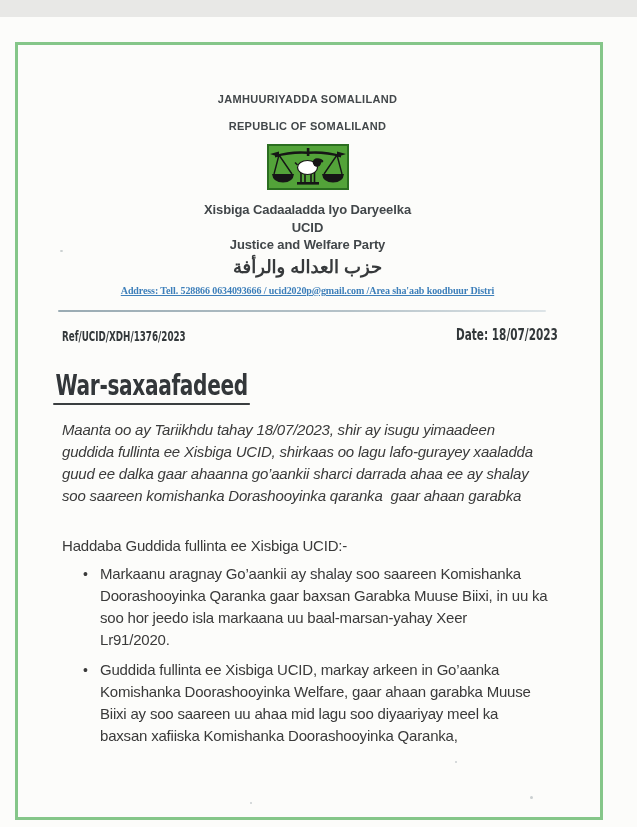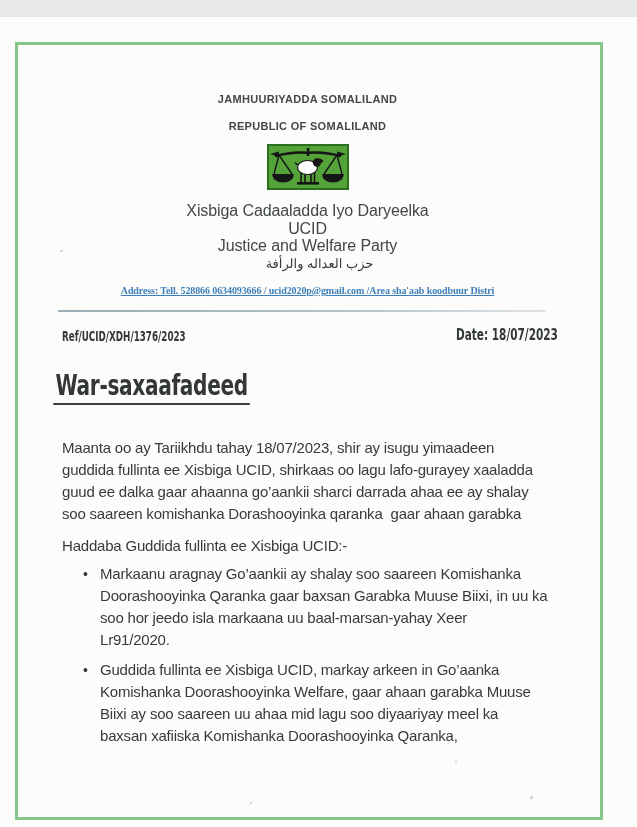--- a/index.html
+++ b/index.html
@@ -11,22 +11,22 @@
     overflow:hidden;
     font-family:"Liberation Sans",sans-serif;
     color:#3c3c3c;
   }
   .frame{
     position:absolute;left:15px;top:25px;width:582px;height:772px;
     border:3px solid #85c689;
   }
   .hline{position:absolute;left:15px;width:585px;text-align:center;white-space:pre;}
   .country{font-size:11px;font-weight:bold;letter-spacing:.3px;color:#42474a;}
-  .party{font-size:16px;font-weight:normal;color:#42474a;letter-spacing:-.1px;}
-  .arabic{font-size:13px;font-weight:normal;color:#373a3c;padding-left:12px;}
+  .party{font-size:13px;font-weight:bold;color:#42474a;letter-spacing:-.1px;}
+  .arabic{font-size:18px;font-weight:bold;color:#373a3c;}
   .address{
     font-family:"Liberation Serif",serif;
     font-size:10px;font-weight:bold;color:#3d7fba;
     text-decoration:underline;letter-spacing:-.1px;
   }
   .divider{
     position:absolute;left:58px;top:293px;width:488px;height:2px;
     background:linear-gradient(to right,#9aabb3,#b5c2c8 60%,#dde4e7);
     border-radius:1px;
   }
@@ -37,21 +37,21 @@
   .ref{position:absolute;left:62px;top:311px;font-size:13.5px;transform:scaleX(.65);transform-origin:left center;}
   .date{position:absolute;left:456px;top:309px;font-size:15px;transform:scaleX(.7);transform-origin:left center;}
   .title-wrap{position:absolute;left:15px;top:352px;width:585px;}
   .title{
     font-family:"DejaVu Sans",sans-serif;font-weight:bold;font-size:28px;color:#33373a;
     display:inline-block;transform:scaleX(.72);transform-origin:center;
     border-bottom:2.5px solid #3a3e40;padding:0 3px 1px 3px;letter-spacing:-.5px;
   }
   .bodyblock{position:absolute;font-size:15px;letter-spacing:-.2px;color:#3a3a3a;}
   .bodyblock .ln{line-height:22px;white-space:pre;}
-  .intro{left:62px;top:420px;}
+  .intro{left:62px;top:402px;font-style:italic;}
   .leadin{left:62px;top:518px;}
   .bullets{left:83px;top:546px;}
   .bullet{display:flex;margin-bottom:8px;}
   .dot{width:17px;line-height:22px;font-size:14px;color:#3a3a3a;flex:none;}
   .speck{position:absolute;border-radius:50%;background:#9aa3a8;opacity:.5;}
   .logo-wrap{position:absolute;left:15px;top:127px;width:585px;text-align:center;}
 </style>
 </head>
 <body>
 

